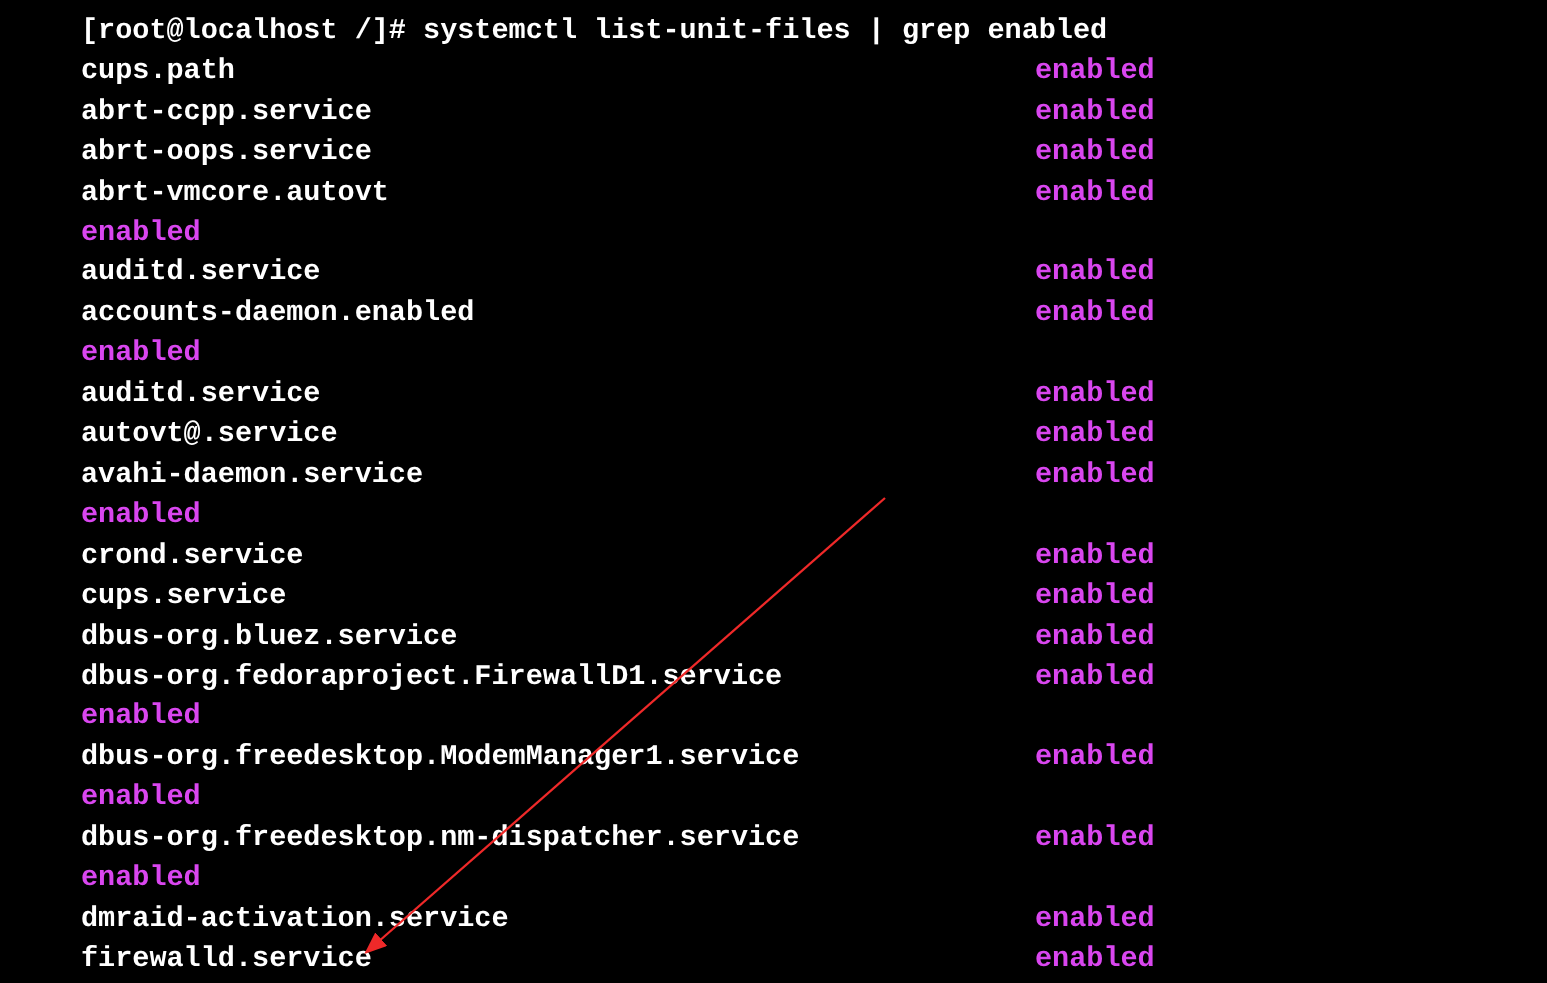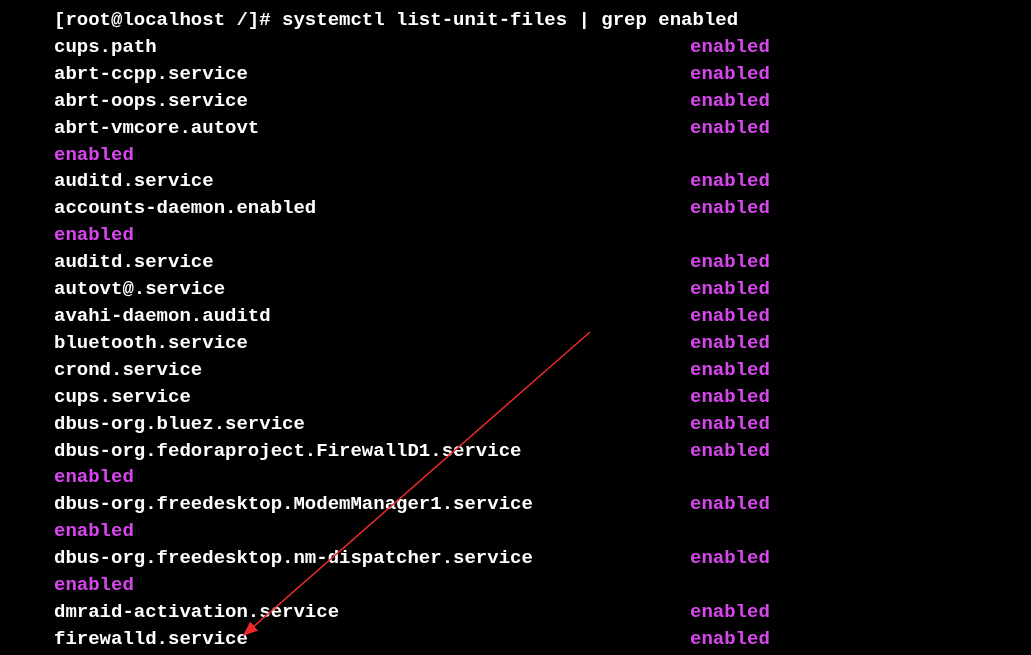--- a/index.html
+++ b/index.html
@@ -39,22 +39,22 @@
     <div class="row"><span class="unit">cups.path</span><span class="status">enabled</span></div>
     <div class="row"><span class="unit">abrt-ccpp.service</span><span class="status">enabled</span></div>
     <div class="row"><span class="unit">abrt-oops.service</span><span class="status">enabled</span></div>
     <div class="row"><span class="unit">abrt-vmcore.autovt</span><span class="status">enabled</span></div>
     <div class="row"><span class="status">enabled</span></div>
     <div class="row"><span class="unit">auditd.service</span><span class="status">enabled</span></div>
     <div class="row"><span class="unit">accounts-daemon.enabled</span><span class="status">enabled</span></div>
     <div class="row"><span class="status">enabled</span></div>
     <div class="row"><span class="unit">auditd.service</span><span class="status">enabled</span></div>
     <div class="row"><span class="unit">autovt@.service</span><span class="status">enabled</span></div>
-    <div class="row"><span class="unit">avahi-daemon.auditd</span><span class="status">enabled</span></div>
-    <div class="row"><span class="unit">bluetooth.service</span><span class="status">enabled</span></div>
+    <div class="row"><span class="unit">avahi-daemon.service</span><span class="status">enabled</span></div>
+    <div class="row"><span class="status">enabled</span></div>
     <div class="row"><span class="unit">crond.service</span><span class="status">enabled</span></div>
     <div class="row"><span class="unit">cups.service</span><span class="status">enabled</span></div>
     <div class="row"><span class="unit">dbus-org.bluez.service</span><span class="status">enabled</span></div>
     <div class="row"><span class="unit">dbus-org.fedoraproject.FirewallD1.service</span><span class="status">enabled</span></div>
     <div class="row"><span class="status">enabled</span></div>
     <div class="row"><span class="unit">dbus-org.freedesktop.ModemManager1.service</span><span class="status">enabled</span></div>
     <div class="row"><span class="status">enabled</span></div>
     <div class="row"><span class="unit">dbus-org.freedesktop.nm-dispatcher.service</span><span class="status">enabled</span></div>
     <div class="row"><span class="status">enabled</span></div>
     <div class="row"><span class="unit">dmraid-activation.service</span><span class="status">enabled</span></div>

